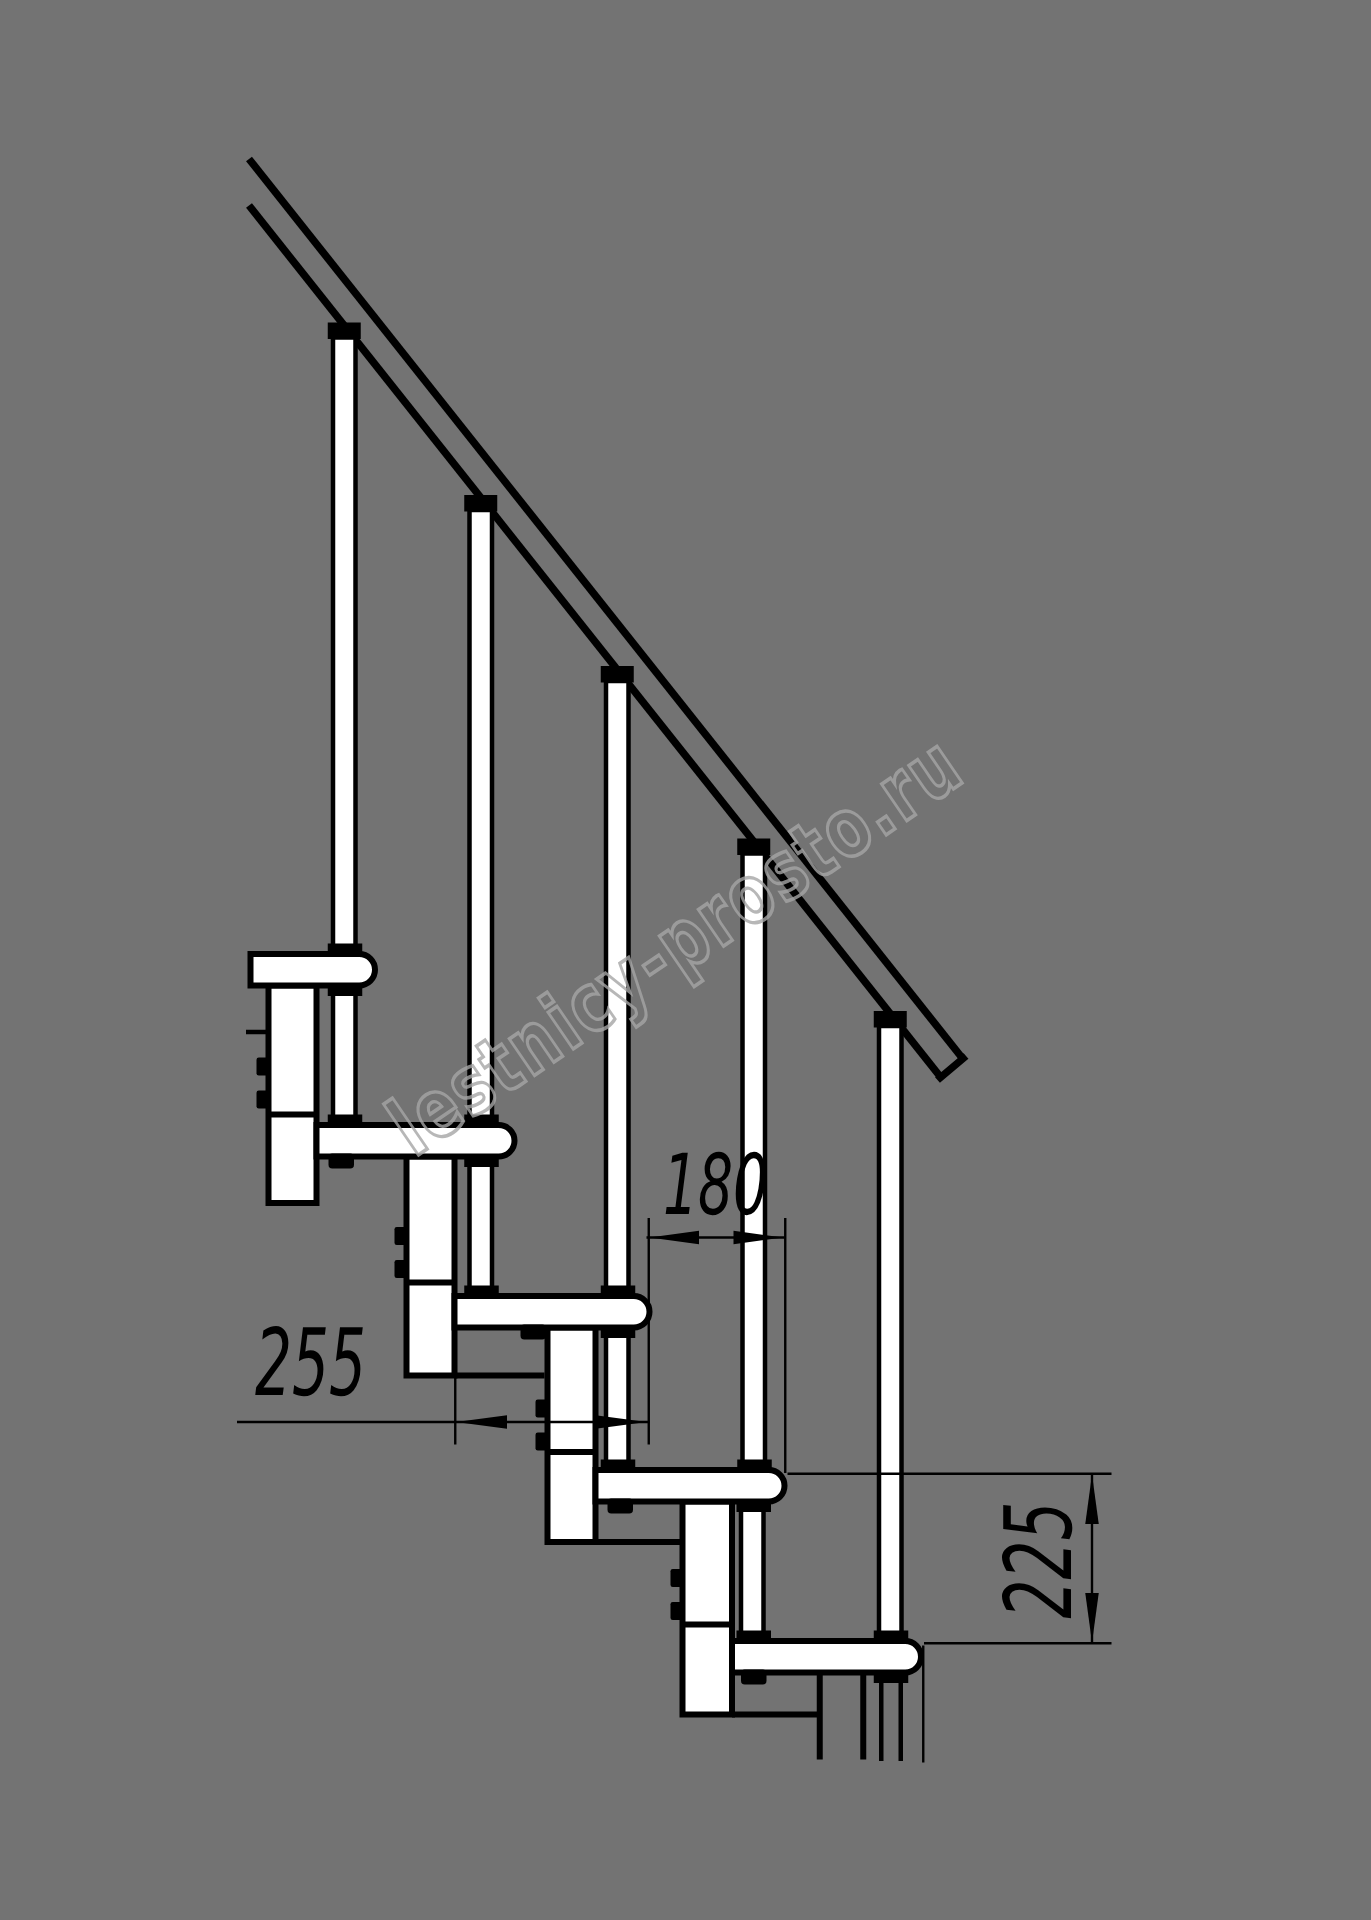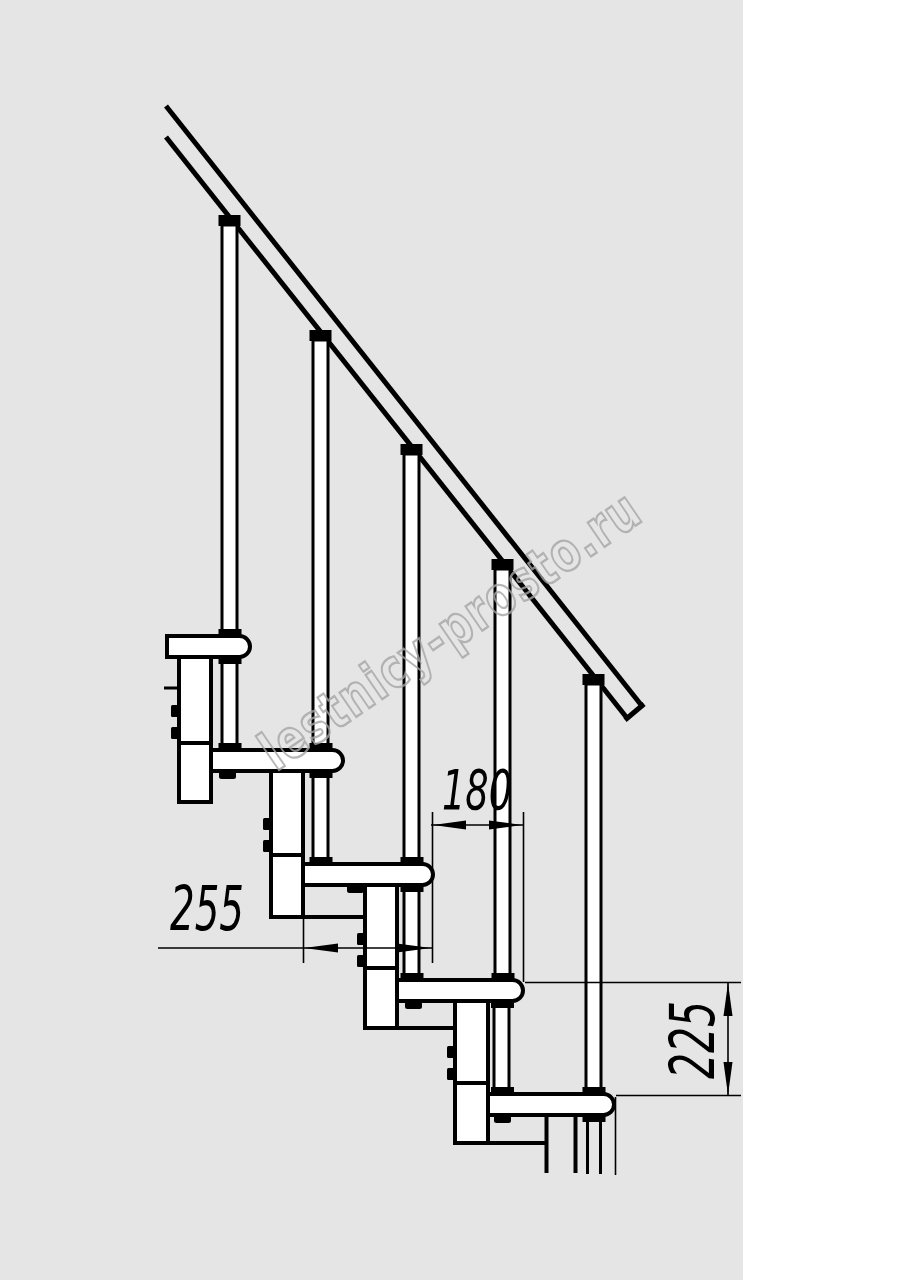--- a/index.html
+++ b/index.html
@@ -1,16 +1,16 @@
 <!DOCTYPE html>
 <html><head>
 <meta charset="utf-8">
 <style>
   html,body{margin:0;padding:0;background:#fff;}
-  .stage{position:relative;width:743px;height:1280px;background:#e5e5e5;overflow:hidden;}
+  .stage{position:relative;width:914px;height:1280px;background:#737373;overflow:hidden;}
   svg{display:block;}
   text.dim{font-family:"DejaVu Sans","Liberation Sans",sans-serif;font-style:italic;fill:#000;}
   text.wm{font-family:"DejaVu Sans","Liberation Sans",sans-serif;font-weight:bold;}
 </style>
 </head>
 <body>
 
 <div class="stage">
 <svg width="914" height="1280" viewBox="0 0 914 1280">
 

